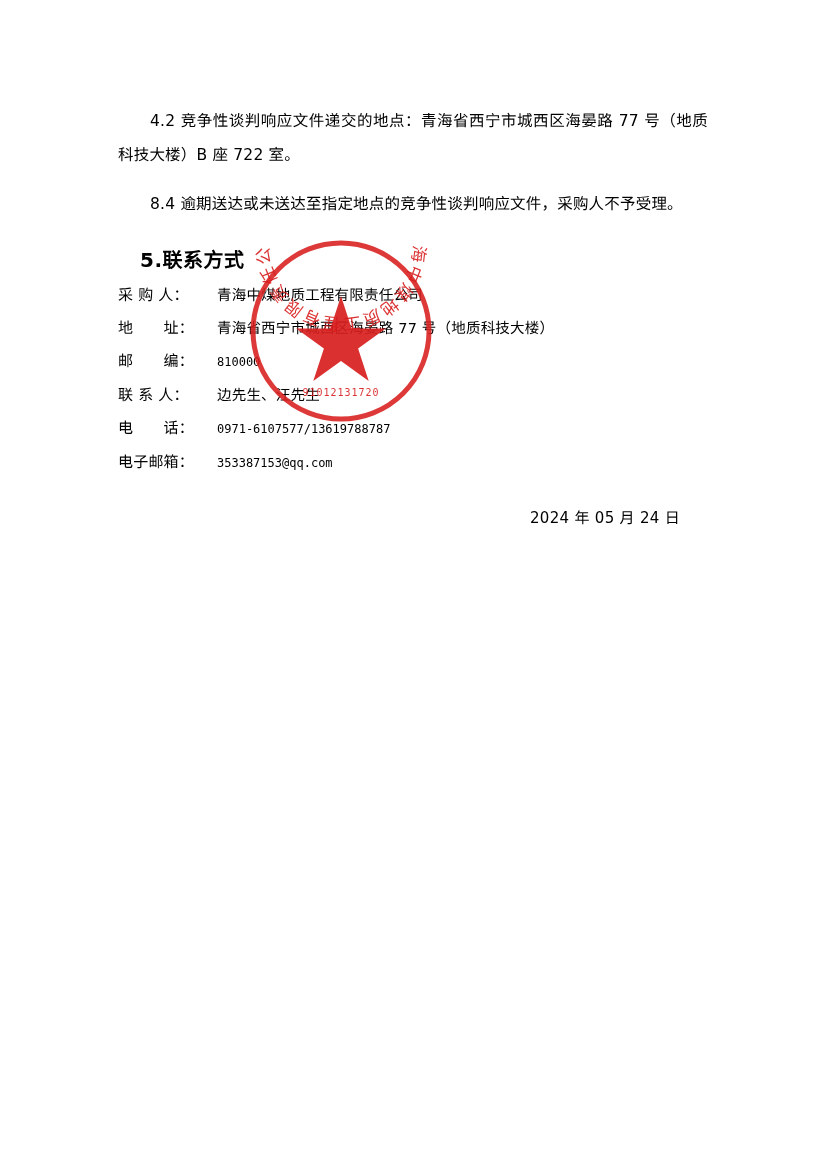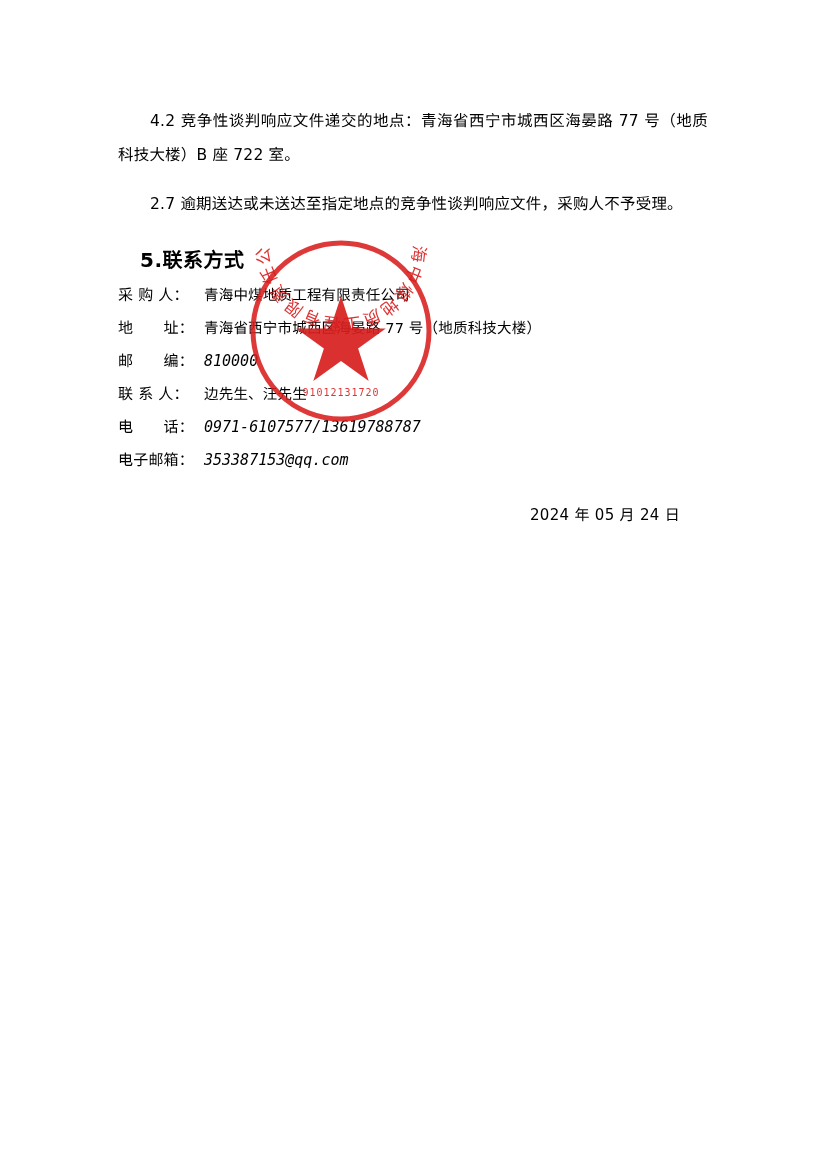--- a/index.html
+++ b/index.html
@@ -56,37 +56,37 @@
   .contact-list {
     margin: 0;
     padding: 0;
     list-style: none;
   }
   .contact-row {
     display: flex;
     align-items: baseline;
     line-height: 33px;
     font-size: 15px;
+    gap: 13px;
   }
   .contact-label {
     width: 86px;
     flex: 0 0 86px;
     font-size: 15px;
     letter-spacing: 0.2px;
     white-space: pre;
   }
   .contact-value {
     font-size: 14.5px;
     letter-spacing: 0.2px;
   }
   .mono-value {
     font-family: "DejaVu Sans Mono", "Liberation Mono", monospace;
-    font-size: 15px;
+    font-size: 12px;
     letter-spacing: 0;
-    font-style: italic;
   }
 
   .date-line {
     margin-top: 26px;
     text-align: right;
     padding-right: 28px;
     font-size: 15px;
     letter-spacing: 0.3px;
   }
 
@@ -129,21 +129,21 @@
 </style>
 </head>
 <body>
 
 <div class="page">
 
   <div class="content">
 
     <p class="para indent">4.2 竞争性谈判响应文件递交的地点：青海省西宁市城西区海晏路 77 号（地质科技大楼）B 座 722 室。</p>
 
-    <p class="para indent">2.7 逾期送达或未送达至指定地点的竞争性谈判响应文件，采购人不予受理。</p>
+    <p class="para indent">8.4 逾期送达或未送达至指定地点的竞争性谈判响应文件，采购人不予受理。</p>
 
     <div class="section-title">5.联系方式</div>
 
     <ul class="contact-list">
       <li class="contact-row">
         <span class="contact-label">采 购 人：</span>
         <span class="contact-value">青海中煤地质工程有限责任公司</span>
       </li>
       <li class="contact-row">
         <span class="contact-label">地　　址：</span>

